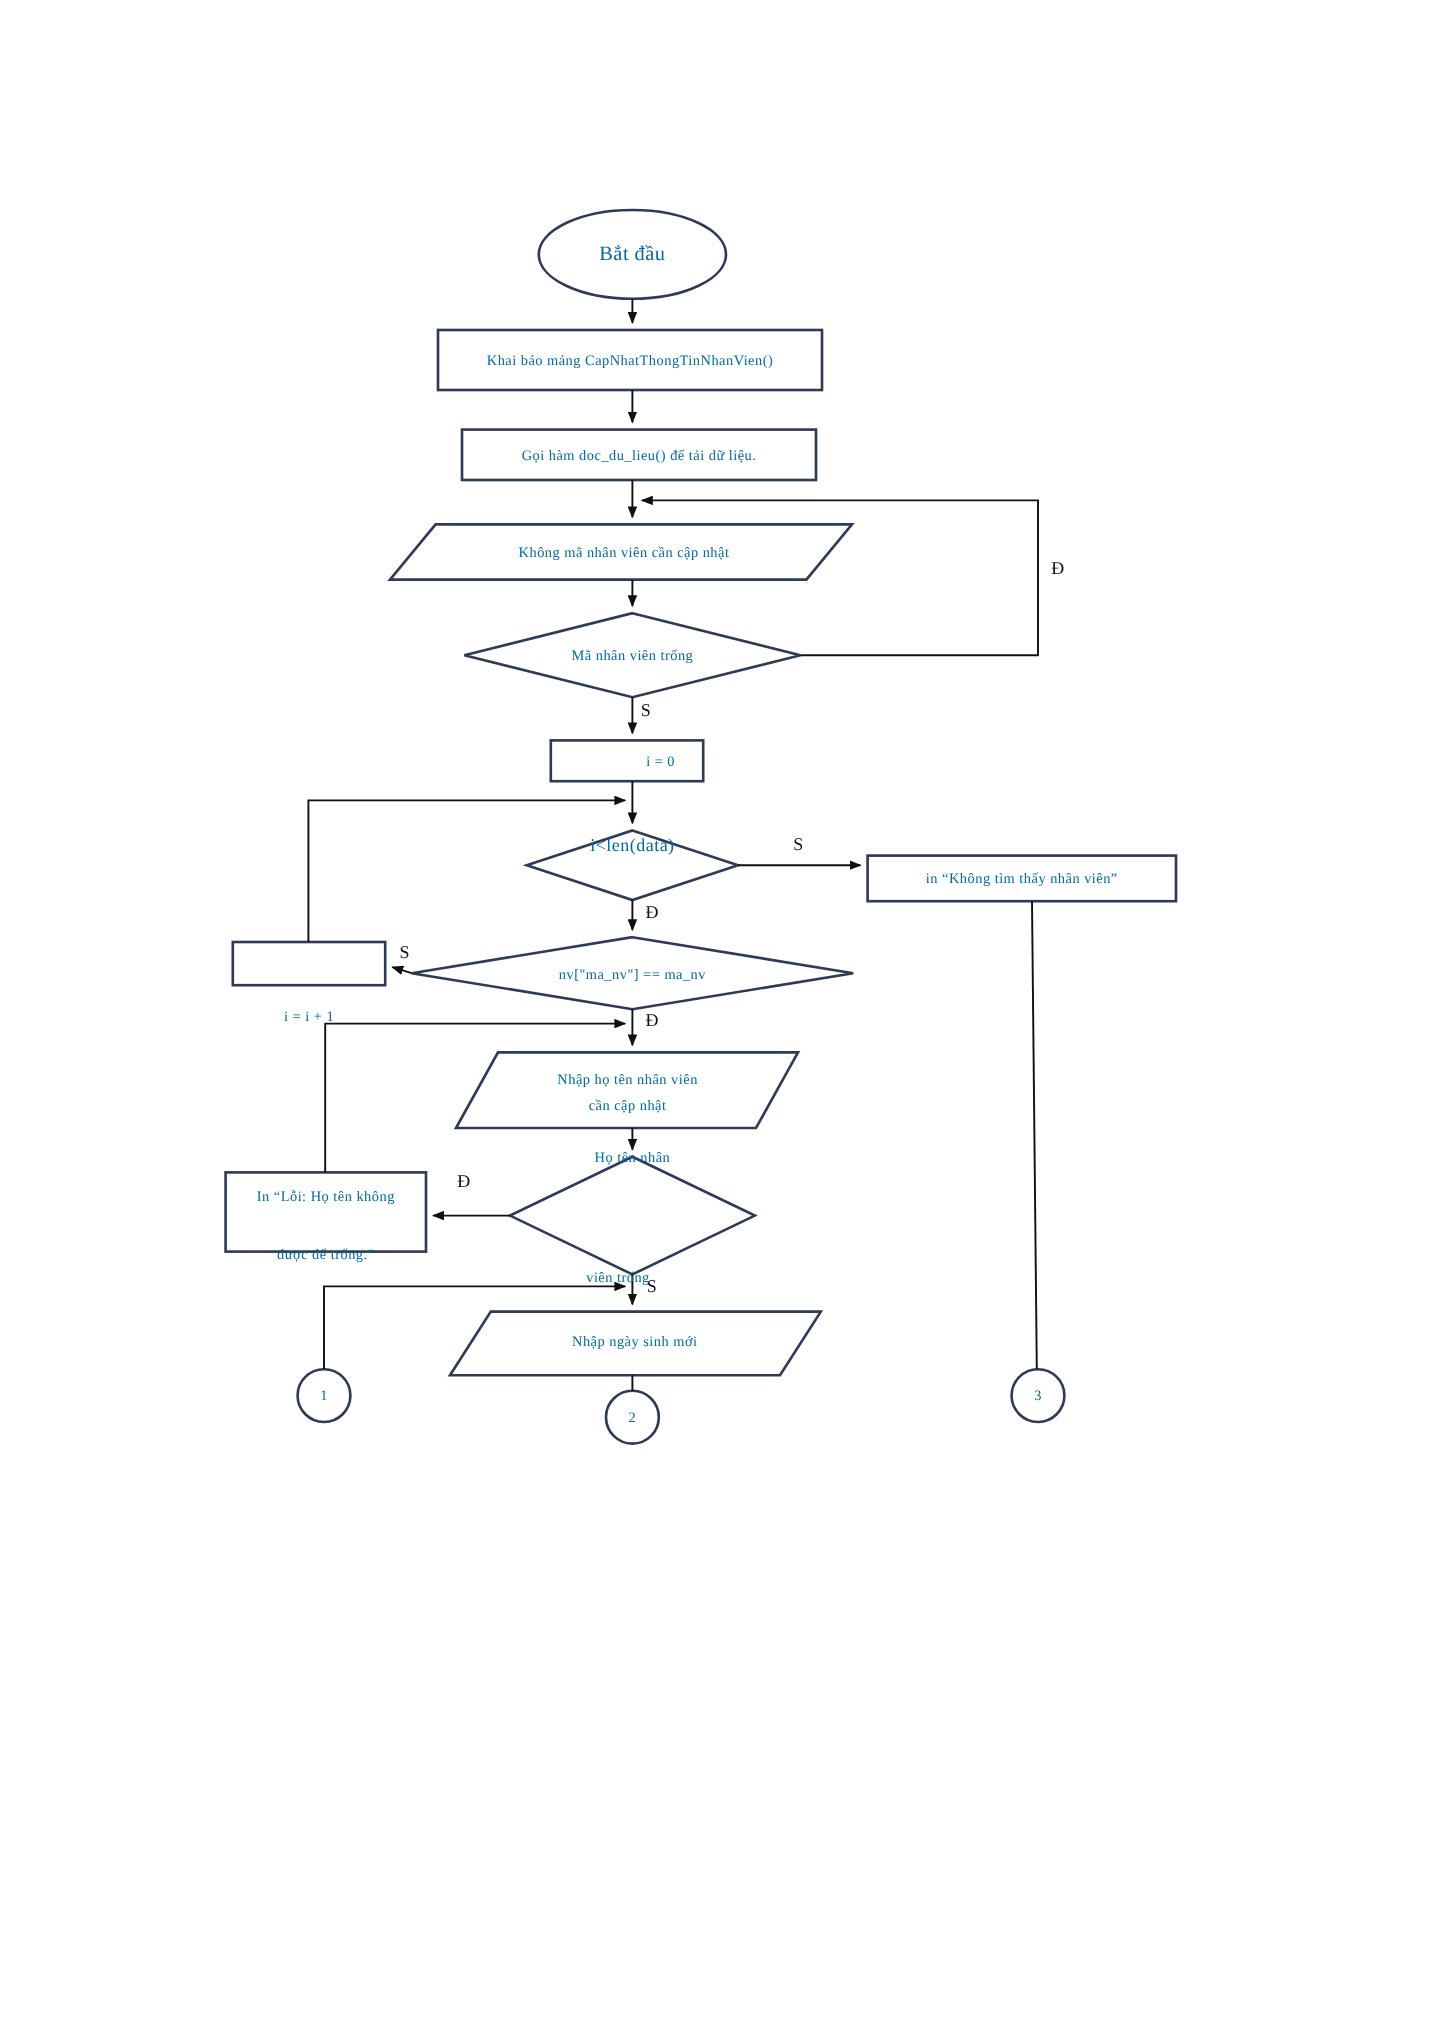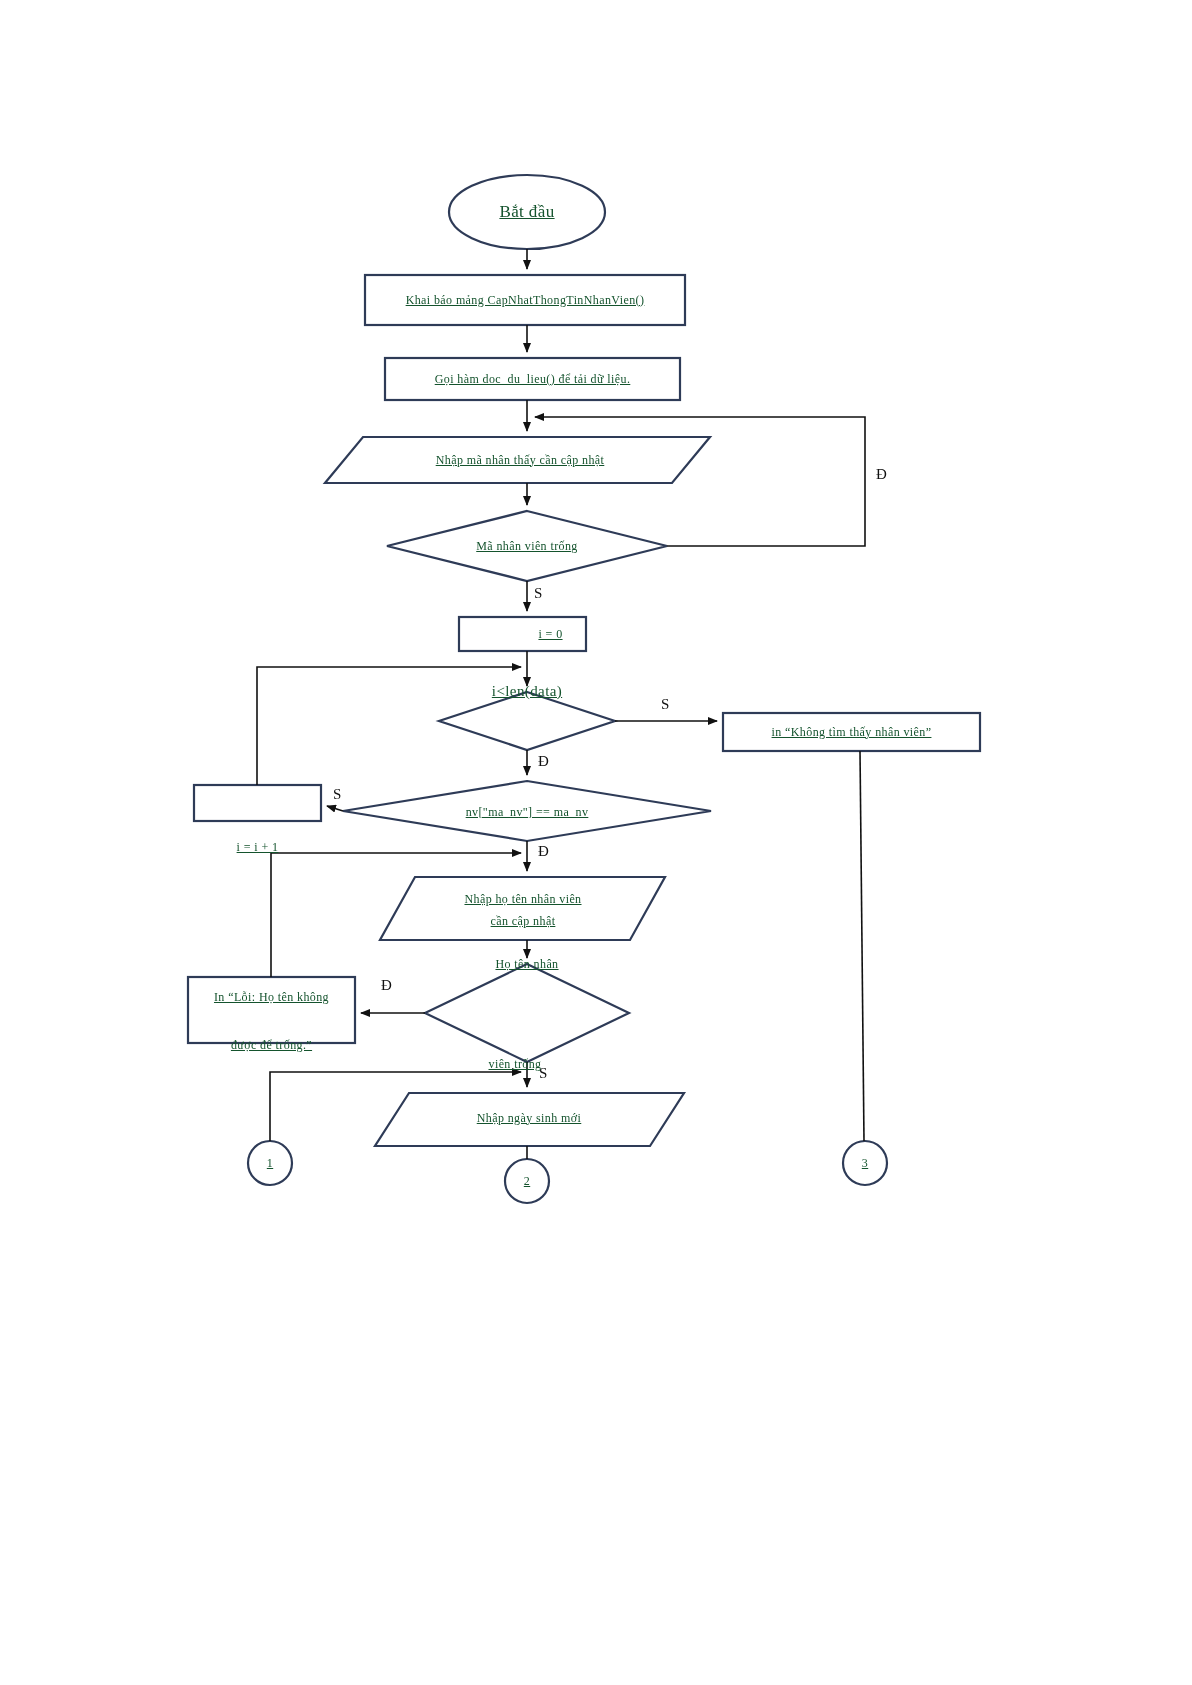--- a/index.html
+++ b/index.html
@@ -11,25 +11,24 @@
     position:relative;
     overflow:hidden;
   }
   #canvas{position:absolute;left:0;top:0;width:1192px;height:1685px;}
   svg{position:absolute;left:0;top:0;width:1192px;height:1685px;}
   .shape-text{
     position:absolute;
     display:flex;align-items:center;justify-content:center;
     text-align:center;
     font-family:"Liberation Serif", serif;
-    color:#14532d;
+    color:#0369a1;
     letter-spacing:0.4px;
     line-height:1.25;
     pointer-events:none;
-    text-decoration:underline;
   }
   .edge-label{
     position:absolute;
     font-family:"Liberation Serif", serif;
     font-size:15px;
     color:#111;
   }
   .fs15{font-size:15px;}
   .fs16{font-size:12px;}
   .fs17{font-size:17px;}
@@ -122,27 +121,27 @@
       <line x1="527" y1="1146" x2="527" y2="1159"></line>
     </g>
   </svg>
 
   <div class="shape-text fs17" style="left:449px;top:192px;width:156px;height:40px;">Bắt đầu</div>
 
   <div class="shape-text fs16" style="left:370px;top:288px;width:310px;height:24px;">Khai báo mảng CapNhatThongTinNhanVien()</div>
 
   <div class="shape-text fs16" style="left:390px;top:367px;width:285px;height:24px;">Gọi hàm doc_du_lieu() để tải dữ liệu.</div>
 
-  <div class="shape-text fs16" style="left:370px;top:448px;width:300px;height:24px;">Nhập mã nhân thấy cần cập nhật</div>
+  <div class="shape-text fs16" style="left:370px;top:448px;width:300px;height:24px;">Không mã nhân viên cần cập nhật</div>
 
   <div class="shape-text fs16" style="left:427px;top:534px;width:200px;height:24px;">Mã nhân viên trống</div>
 
   <div class="shape-text fs16" style="left:462px;top:622px;width:121px;height:24px;padding-left:28px;">i = 0</div>
 
-  <div class="shape-text fs15" style="left:452px;top:680px;width:150px;height:22px;text-align:center;">i&lt;len(data)</div>
+  <div class="shape-text fs15" style="left:452px;top:694px;width:150px;height:22px;text-align:center;">i&lt;len(data)</div>
 
   <div class="shape-text fs16" style="left:728px;top:720px;width:247px;height:24px;">in “Không tìm thấy nhân viên”</div>
 
   <div class="shape-text fs16" style="left:412px;top:800px;width:230px;height:24px;">nv["ma_nv"] == ma_nv</div>
 
   <div class="shape-text fs16" style="left:198px;top:791px;width:119px;height:24px;margin-top:44px;">i = i + 1</div>
 
   <div class="shape-text fs16" style="left:410px;top:888px;width:226px;height:22px;">Nhập họ tên nhân viên</div>
   <div class="shape-text fs16" style="left:410px;top:910px;width:226px;height:22px;">cần cập nhật</div>
 

